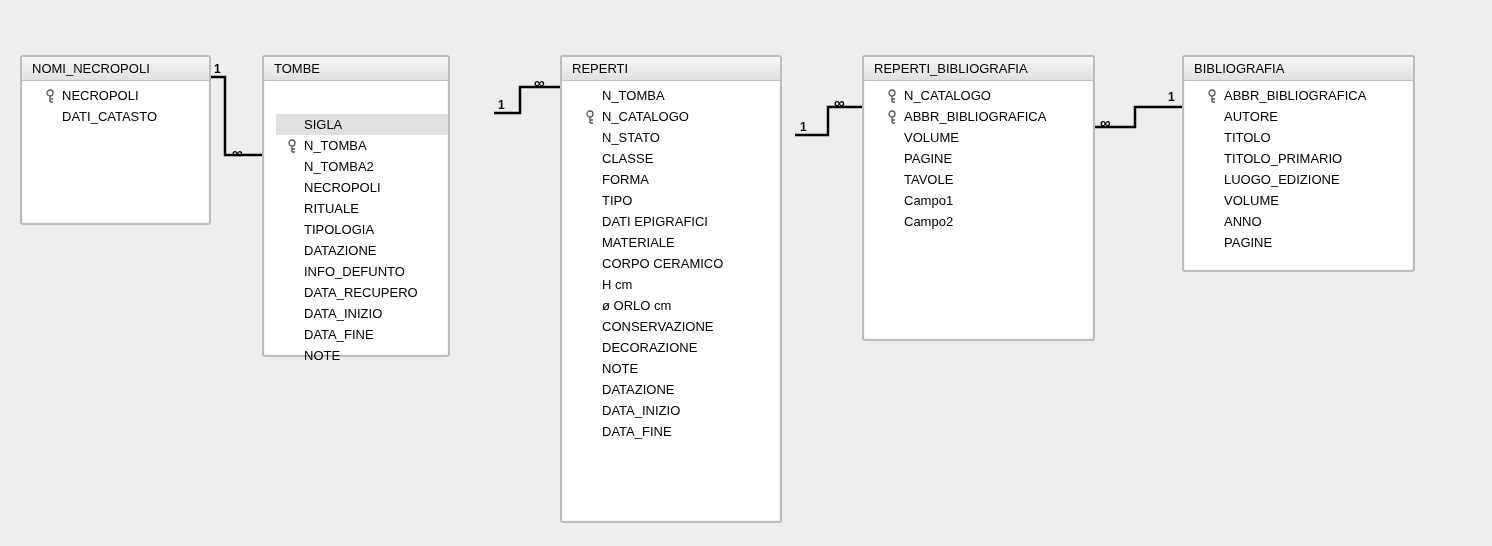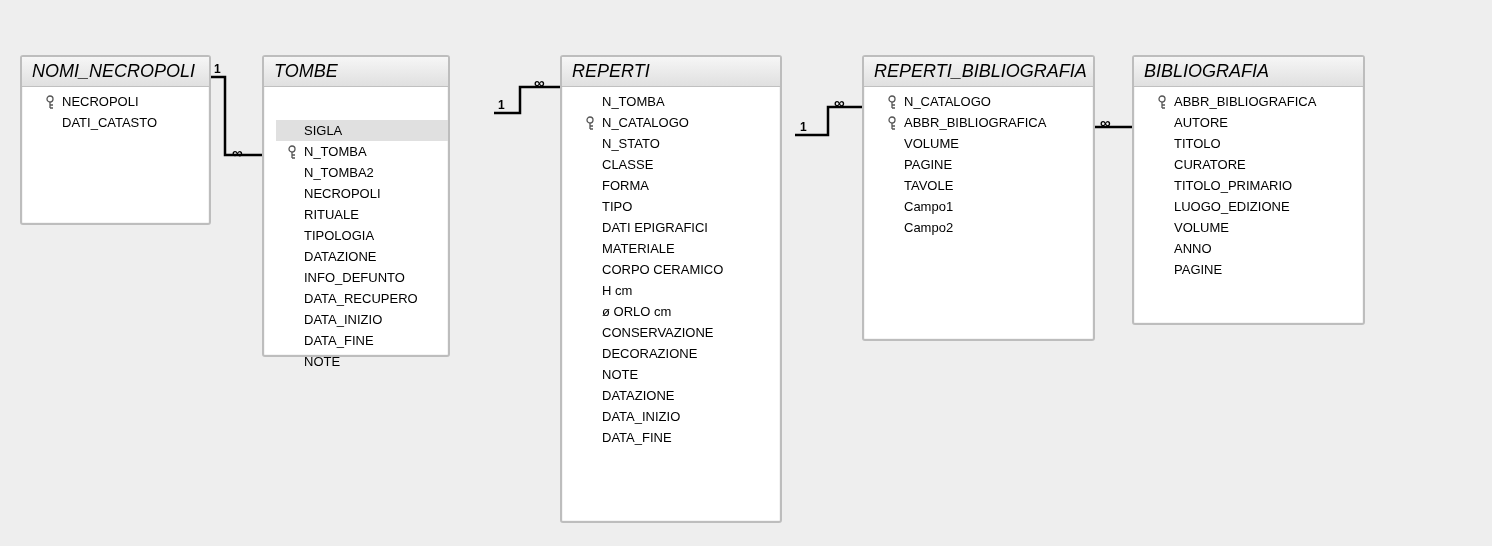--- a/index.html
+++ b/index.html
@@ -18,23 +18,22 @@
     position: absolute;
     background: #fff;
     border: 2px solid #bdbdbd;
     border-radius: 3px;
     box-shadow: inset 0 0 0 1px #f4f4f4;
   }
   .table-title {
     background: linear-gradient(#f6f6f6, #e0e0e0);
     border-bottom: 1px solid #c0c0c0;
     padding: 4px 10px;
-    font-size: 18px;
+    font-size: 13px;
     font-weight: 400;
-    font-style: italic;
   }
   .table-fields {
     padding: 4px 0 6px 12px;
   }
   .field-row {
     display: flex;
     align-items: center;
     padding: 1.5px 10px 1.5px 8px;
     line-height: 18px;
     white-space: nowrap;
@@ -294,21 +293,21 @@
         <span class="key-slot"></span>
         <span class="field-name">Campo1</span>
       </div>
       <div class="field-row">
         <span class="key-slot"></span>
         <span class="field-name">Campo2</span>
       </div>
     </div>
 </div>
 
-<div class="table-box" style="left:1132px; top:55px; width:233px; height:270px;">
+<div class="table-box" style="left:1182px; top:55px; width:233px; height:217px;">
   <div class="table-title">BIBLIOGRAFIA</div>
   <div class="table-fields">
       <div class="field-row">
         <span class="key-slot key-icon">
           <svg width="12" height="14" viewBox="0 0 12 14">
   <circle cx="5" cy="4" r="3" fill="none" stroke="#555" stroke-width="1.3"></circle>
   <path d="M5 7 L5 13 M5 10 L8 10 M5 13 L8 13" stroke="#555" stroke-width="1.3" fill="none"></path>
 </svg>
         </span>
         <span class="field-name">ABBR_BIBLIOGRAFICA</span>
@@ -316,24 +315,20 @@
       <div class="field-row">
         <span class="key-slot"></span>
         <span class="field-name">AUTORE</span>
       </div>
       <div class="field-row">
         <span class="key-slot"></span>
         <span class="field-name">TITOLO</span>
       </div>
       <div class="field-row">
         <span class="key-slot"></span>
-        <span class="field-name">CURATORE</span>
-      </div>
-      <div class="field-row">
-        <span class="key-slot"></span>
         <span class="field-name">TITOLO_PRIMARIO</span>
       </div>
       <div class="field-row">
         <span class="key-slot"></span>
         <span class="field-name">LUOGO_EDIZIONE</span>
       </div>
       <div class="field-row">
         <span class="key-slot"></span>
         <span class="field-name">VOLUME</span>
       </div>

